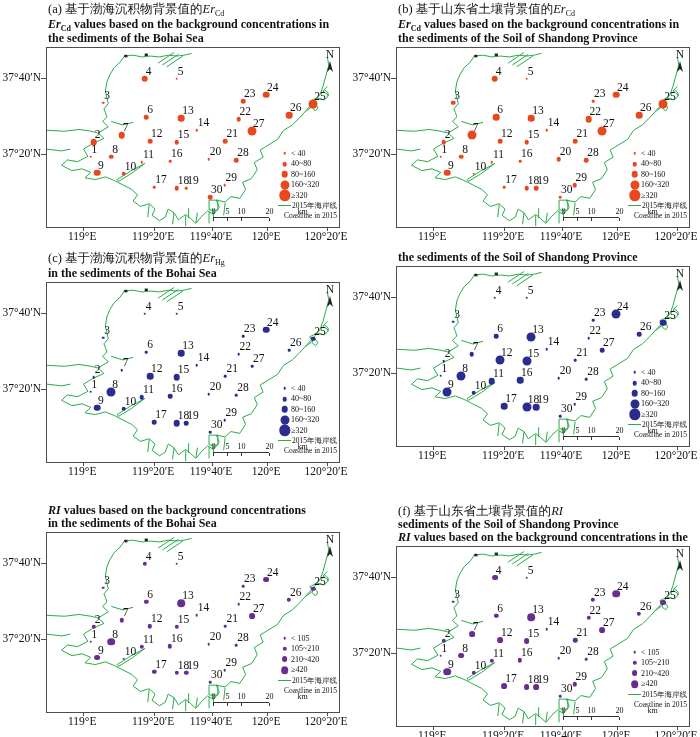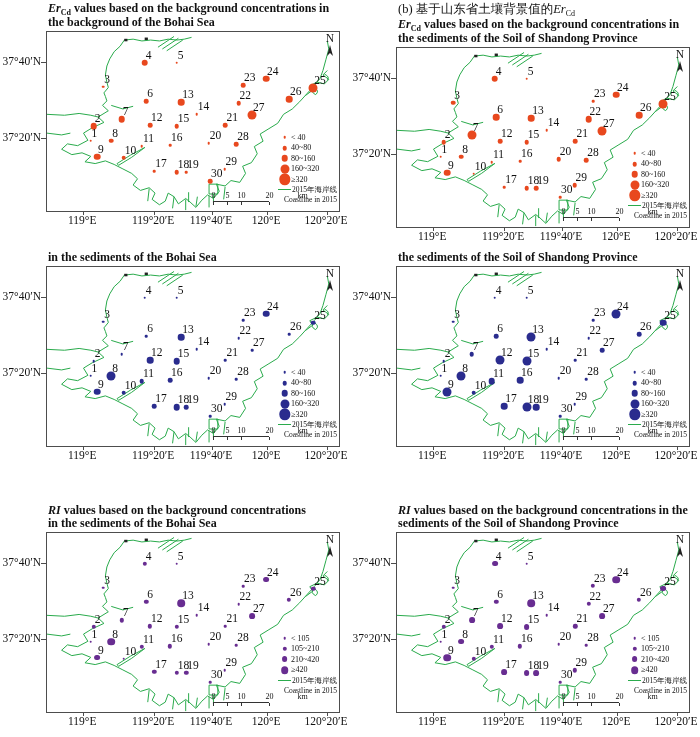--- a/index.html
+++ b/index.html
@@ -43,22 +43,23 @@
   .scale-tick{position:absolute;width:1px;height:3px;background:#333;top:0;}
   .lon-row{position:relative;margin-left:46px;width:292px;height:15px;}
   .lon-label{position:absolute;top:2px;transform:translateX(-50%);font-size:11.5px;white-space:nowrap;}
 </style>
 </head>
 <body>
 
 <div class="figure" id="figure">
     <div class="panel row0">
       <div class="panel-title">
+        <div class="t-zh"><span class="zh-prefix">(a) 基于渤海沉积物背景值的</span><span class="metric">Er</span><span class="msub">Cd</span></div>
         <div class="t-en"><span class="metric">Er</span><span class="msub">Cd</span><span class="en-rest"> values based on the background concentrations in</span></div>
-        <div class="t-en">the background of the Bohai Sea</div>
+        <div class="t-en">the sediments of the Bohai Sea</div>
       </div>
       <div class="map-row">
         <div class="lat-col">
           <span class="lat-label" style="top: 16.5%;">37°40′N</span>
           <span class="lat-label" style="top: 59%;">37°20′N</span>
         </div>
         <div class="map-box" style="border-color: rgb(77, 77, 77);">
           <svg class="coast-svg" viewBox="0 0 100 100" preserveAspectRatio="none">
             <path d="M26.5,4.5 L25,8 23,11 21.5,15 20.5,19 20,24 20.5,28 21,31 19.5,34 20,36 20.5,38.5 19,41 21,44 17.5,47.5 19.5,50.5 15.5,53.5 12.5,56.5 14,60.5 10.5,63.5 7,62.5 5,65.5 8.5,68.5 12,67.5 15,69.5 13,72.5 16.5,73.5 20,72 23,74 26,76.5 29,79 31,82 29.5,85.5 32,88.5 35,87 37,90 36,93.5 38.5,96.5 40.5,94.5 41.5,90 43.5,92 45,96 47.5,93 49,95 51,98 53,94 55,91 57,93 59,89 58,85 61,86 63,83 66,84 68,79 67,75 70,73 72,68 71,64 74,61 73,57 76,54 79,51 81,46 84,43 86.5,39 89,34.5 91.5,30 93.5,26 94.5,21.5 95.5,15.5 96.5,9.5 96,5" stroke="#2aab4c"></path>
             <path d="M26.5,4.5 L29.5,4 32.5,5 35.5,4.5 38.5,5 41.5,4 44.5,4.5 47,4 49.5,3" stroke="#2aab4c"></path>
@@ -354,20 +355,21 @@
       <div class="lon-row">
         <span class="lon-label" style="left: 12.4%;">119°E</span>
         <span class="lon-label" style="left: 36.7%;">119°20′E</span>
         <span class="lon-label" style="left: 56.5%;">119°40′E</span>
         <span class="lon-label" style="left: 75.4%;">120°E</span>
         <span class="lon-label" style="left: 95.9%;">120°20′E</span>
       </div>
     </div>
     <div class="panel row1">
       <div class="panel-title">
+        <div class="t-zh"><span class="zh-prefix">(c) 基于渤海沉积物背景值的</span><span class="metric">Er</span><span class="msub">Hg</span></div>
         <div class="t-en">in the sediments of the Bohai Sea</div>
       </div>
       <div class="map-row">
         <div class="lat-col">
           <span class="lat-label" style="top: 16.5%;">37°40′N</span>
           <span class="lat-label" style="top: 59%;">37°20′N</span>
         </div>
         <div class="map-box" style="border-color: rgb(77, 77, 77);">
           <svg class="coast-svg" viewBox="0 0 100 100" preserveAspectRatio="none">
             <path d="M26.5,4.5 L25,8 23,11 21.5,15 20.5,19 20,24 20.5,28 21,31 19.5,34 20,36 20.5,38.5 19,41 21,44 17.5,47.5 19.5,50.5 15.5,53.5 12.5,56.5 14,60.5 10.5,63.5 7,62.5 5,65.5 8.5,68.5 12,67.5 15,69.5 13,72.5 16.5,73.5 20,72 23,74 26,76.5 29,79 31,82 29.5,85.5 32,88.5 35,87 37,90 36,93.5 38.5,96.5 40.5,94.5 41.5,90 43.5,92 45,96 47.5,93 49,95 51,98 53,94 55,91 57,93 59,89 58,85 61,86 63,83 66,84 68,79 67,75 70,73 72,68 71,64 74,61 73,57 76,54 79,51 81,46 84,43 86.5,39 89,34.5 91.5,30 93.5,26 94.5,21.5 95.5,15.5 96.5,9.5 96,5" stroke="#2aab4c"></path>
@@ -811,22 +813,23 @@
       <div class="lon-row">
         <span class="lon-label" style="left: 12.4%;">119°E</span>
         <span class="lon-label" style="left: 36.7%;">119°20′E</span>
         <span class="lon-label" style="left: 56.5%;">119°40′E</span>
         <span class="lon-label" style="left: 75.4%;">120°E</span>
         <span class="lon-label" style="left: 95.9%;">120°20′E</span>
       </div>
     </div>
     <div class="panel row2">
       <div class="panel-title">
+        <div class="t-zh"><span class="zh-prefix">(f) 基于山东省土壤背景值的</span><span class="metric">RI</span></div>
+        <div class="t-en">sediments of the Soil of Shandong Province</div>
         <div class="t-en"><span class="metric">RI</span><span class="en-rest"> values based on the background concentrations in the</span></div>
-        <div class="t-en">sediments of the Soil of Shandong Province</div>
       </div>
       <div class="map-row">
         <div class="lat-col">
           <span class="lat-label" style="top: 16.5%;">37°40′N</span>
           <span class="lat-label" style="top: 59%;">37°20′N</span>
         </div>
         <div class="map-box" style="border-color: rgb(77, 77, 77);">
           <svg class="coast-svg" viewBox="0 0 100 100" preserveAspectRatio="none">
             <path d="M26.5,4.5 L25,8 23,11 21.5,15 20.5,19 20,24 20.5,28 21,31 19.5,34 20,36 20.5,38.5 19,41 21,44 17.5,47.5 19.5,50.5 15.5,53.5 12.5,56.5 14,60.5 10.5,63.5 7,62.5 5,65.5 8.5,68.5 12,67.5 15,69.5 13,72.5 16.5,73.5 20,72 23,74 26,76.5 29,79 31,82 29.5,85.5 32,88.5 35,87 37,90 36,93.5 38.5,96.5 40.5,94.5 41.5,90 43.5,92 45,96 47.5,93 49,95 51,98 53,94 55,91 57,93 59,89 58,85 61,86 63,83 66,84 68,79 67,75 70,73 72,68 71,64 74,61 73,57 76,54 79,51 81,46 84,43 86.5,39 89,34.5 91.5,30 93.5,26 94.5,21.5 95.5,15.5 96.5,9.5 96,5" stroke="#2aab4c"></path>
             <path d="M26.5,4.5 L29.5,4 32.5,5 35.5,4.5 38.5,5 41.5,4 44.5,4.5 47,4 49.5,3" stroke="#2aab4c"></path>

